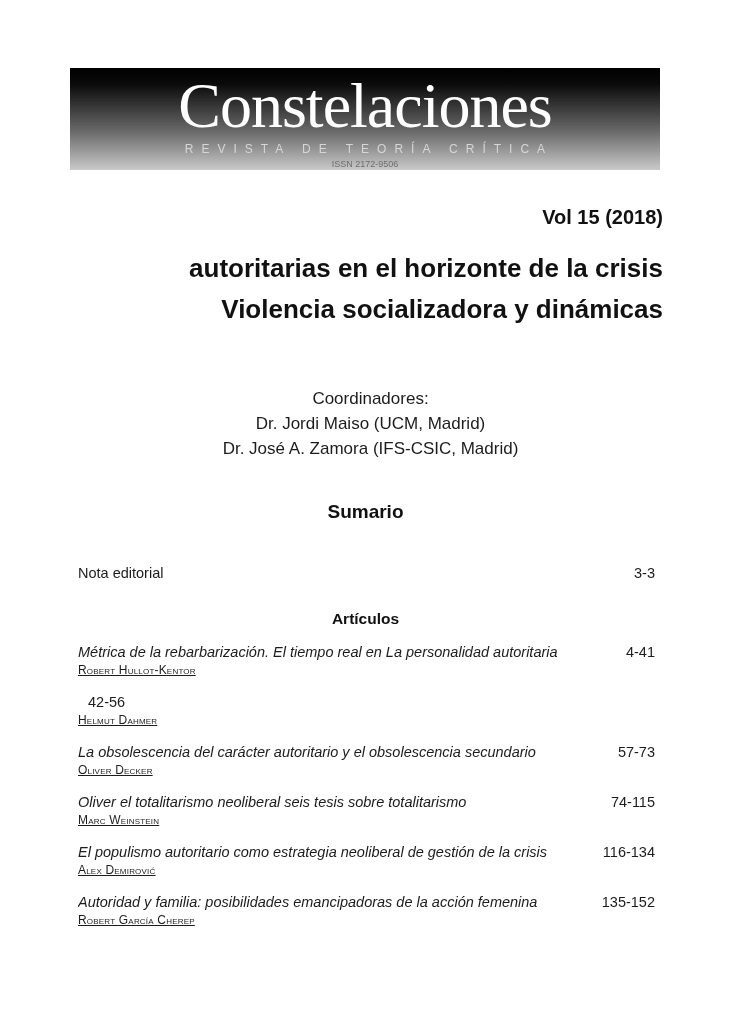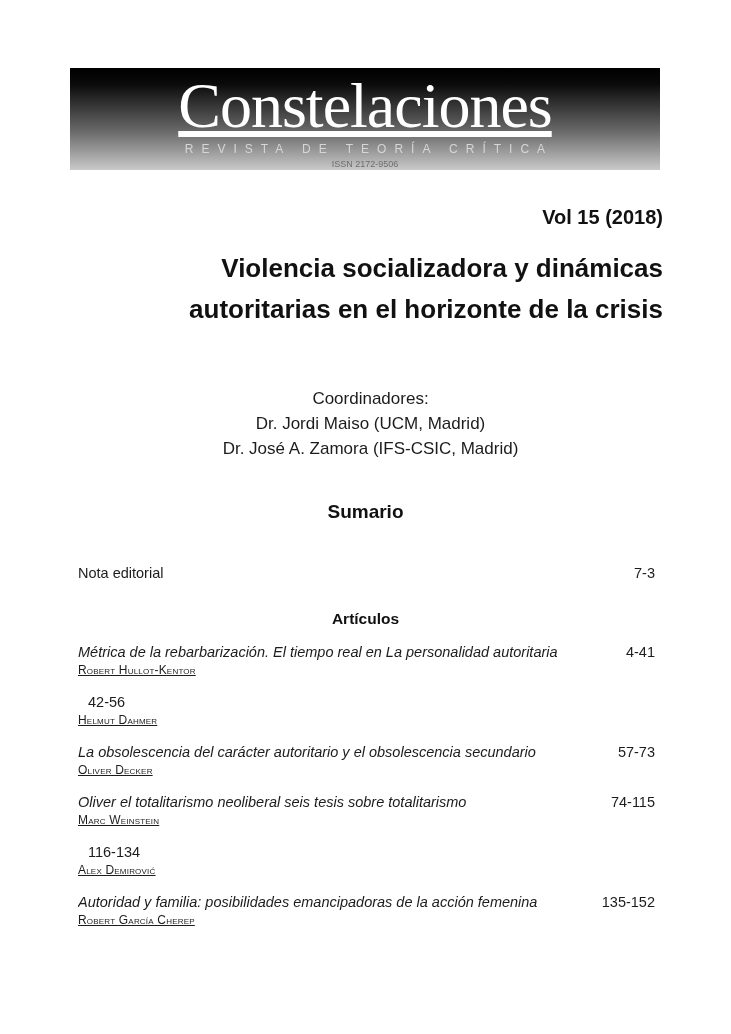--- a/index.html
+++ b/index.html
@@ -17,21 +17,20 @@
     position:absolute; left:70px; top:68px;
     width:590px; height:102px;
     background:linear-gradient(180deg,#000000 0%,#0b0b0b 16%,#696969 62%,#c9c9c9 100%);
   }
   .banner-title {
     position:absolute; top:2px; left:0; width:100%;
     text-align:center;
     font-family:"Liberation Serif", serif;
     font-size:64px; line-height:72px; letter-spacing:-1px;
     color:#ffffff;
-    text-decoration:underline;
   }
   .banner-subtitle {
     position:absolute; top:75px; left:0; width:100%;
     text-align:center;
     font-size:12px; line-height:12px;
     letter-spacing:8px; text-indent:8px;
     color:#d6d6d6; white-space:nowrap;
   }
   .banner-issn {
     position:absolute; top:91px; left:0; width:100%;
@@ -105,35 +104,35 @@
 
   <div class="banner">
     <div class="banner-title">Constelaciones</div>
     <div class="banner-subtitle">REVISTA DE TEORÍA CRÍTICA</div>
     <div class="banner-issn">ISSN 2172-9506</div>
   </div>
 
   <div class="vol">Vol 15 (2018)</div>
 
   <div class="issue-title">
+    <div>autoritarias en el horizonte de la crisis</div>
     <div>Violencia socializadora y dinámicas</div>
-    <div>autoritarias en el horizonte de la crisis</div>
   </div>
 
   <div class="coordinators">
     <div>Coordinadores:</div>
     <div>Dr. Jordi Maiso (UCM, Madrid)</div>
     <div>Dr. José A. Zamora (IFS-CSIC, Madrid)</div>
   </div>
 
   <div class="sumario">Sumario</div>
 
   <div class="toc-editorial toc-row">
     <span class="etitle">Nota editorial</span>
-    <span class="pages">7-3</span>
+    <span class="pages">3-3</span>
   </div>
 
   <div class="articles-heading">Artículos</div>
 
   <div class="toc-entries">
 
     <div class="entry">
       <div class="toc-row">
         <span class="atitle">Métrica de la rebarbarización. El tiempo real en La personalidad autoritaria</span>
         <span class="pages">4-41</span>
@@ -159,20 +158,21 @@
     <div class="entry">
       <div class="toc-row">
         <span class="atitle">Oliver el totalitarismo neoliberal seis tesis sobre totalitarismo</span>
         <span class="pages">74-115</span>
       </div>
       <div class="author">Marc Weinstein</div>
     </div>
 
     <div class="entry">
       <div class="toc-row">
+        <span class="atitle">El populismo autoritario como estrategia neoliberal de gestión de la crisis</span>
         <span class="pages">116-134</span>
       </div>
       <div class="author">Alex Demirović</div>
     </div>
 
     <div class="entry">
       <div class="toc-row">
         <span class="atitle">Autoridad y familia: posibilidades emancipadoras de la acción femenina</span>
         <span class="pages">135-152</span>
       </div>

